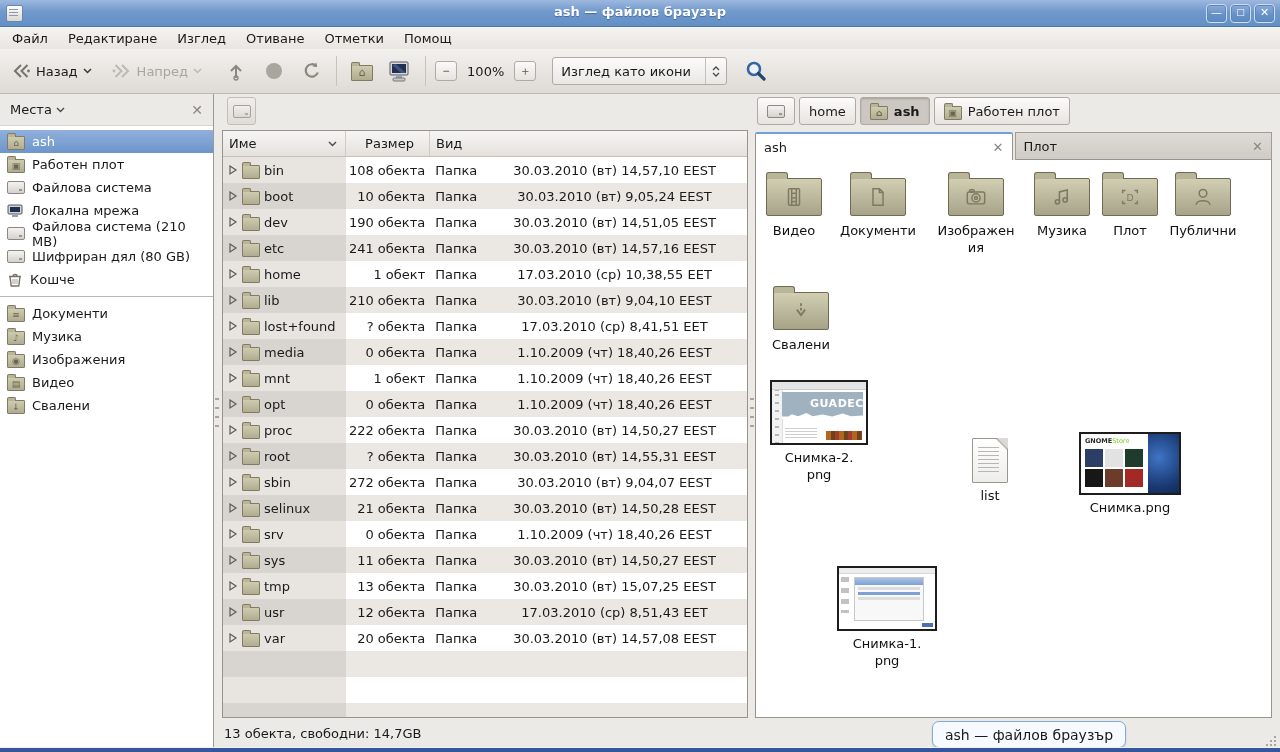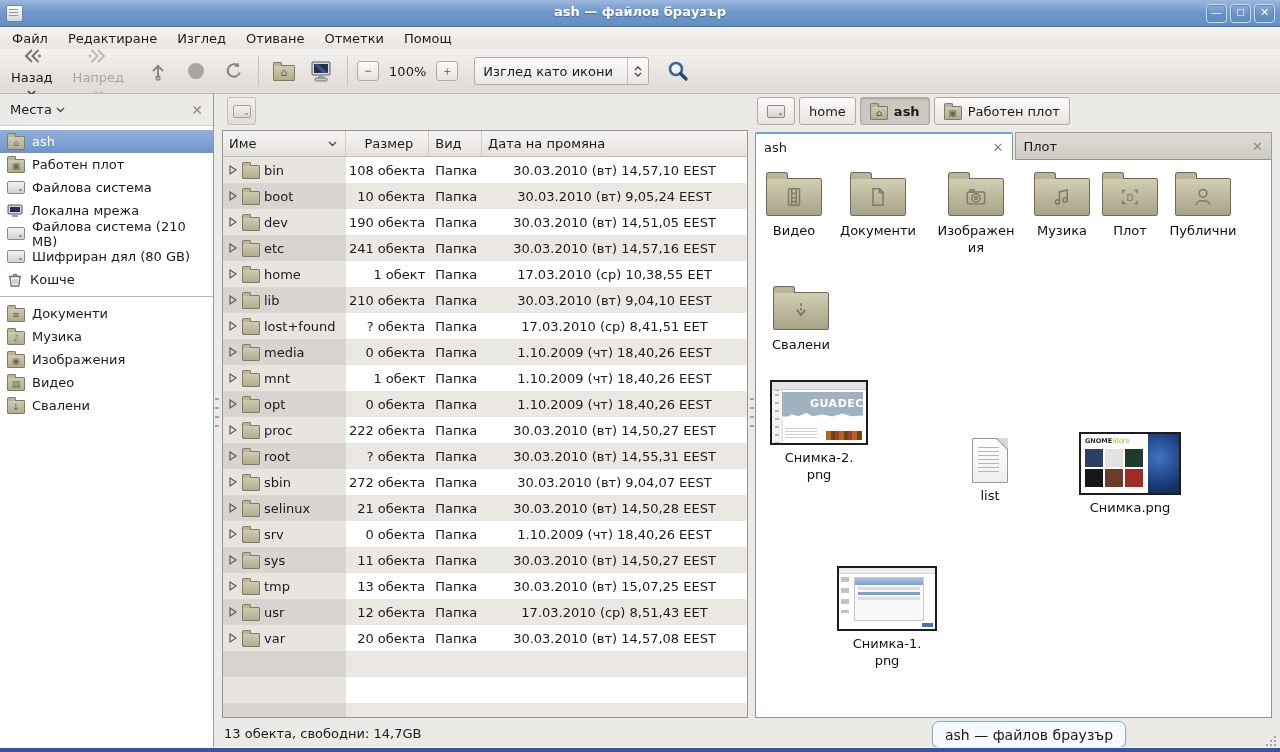--- a/index.html
+++ b/index.html
@@ -19,21 +19,21 @@
   .wbtn{width:19px;height:17px;border-radius:4px;border:1px solid #cddcf0;
     background:linear-gradient(#8cabd8,#6590c5 60%,#5e8ac0);color:#fff;font-size:11px;line-height:15px;
     text-align:center;box-shadow:inset 0 0 0 1px #5d86ba;}
   
   .menubar{position:absolute;left:0;top:27px;width:100%;height:22px;display:flex;align-items:center;
     background:linear-gradient(#f5f3f0,#e9e6e2);padding-left:2px;}
   .mitem{padding:2px 10px;}
   
   .toolbar{position:absolute;left:0;top:49px;width:100%;height:44px;display:flex;align-items:center;
     background:linear-gradient(#f3f1ee,#dedad5);border-bottom:1px solid #bcb8b2;}
-  .tbtn{display:flex;align-items:center;gap:5px;padding:5px 7px;border-radius:3px;flex-direction:column;}
+  .tbtn{display:flex;align-items:center;gap:5px;padding:5px 7px;border-radius:3px;}
   .tbtn .lbl{font-size:13px;}
   .dis{color:#a9a59f;}
   .tsep{width:1px;height:30px;background:#c6c2bc;margin:0 7px;}
   .zbtn{width:22px;height:20px;border:1px solid #b0aca5;border-radius:3px;background:linear-gradient(#fbfaf9,#e6e3de);
     font-size:12px;line-height:18px;text-align:center;color:#555;padding:0;margin:0 2px;}
   .zoomlevel{margin:0 8px;}
   .combo{display:flex;align-items:center;height:26px;margin-left:14px;border:1px solid #b0aca5;border-radius:3px;
     background:linear-gradient(#fcfbfa,#eae7e3);padding-left:8px;}
   .combo-label{padding-right:14px;}
   .combo-sep{width:1px;align-self:stretch;background:#c4c0ba;}
@@ -368,23 +368,20 @@
               <path d="M1 1 l3.5 3.5 L8 1" fill="none" stroke="#4a4a4a" stroke-width="1.4"></path>
             </svg>
           </span>
       </div>
       <div class="th c-size" style="justify-content:center;text-align:left;padding-left:8px">
           <span>Размер</span>
         </div>
       <div class="th c-type">
           <span>Вид</span>
         </div>
-      <div class="th c-date" style="justify-content:flex-start;text-align:left;padding-left:6px">
-          <span>Дата на промяна</span>
-        </div>
     </div>
     <div>
         <div class="trow r0">
           <div class="c-name">
             <span>
               <svg width="10" height="12">
                 <path d="M2 2 L8 6 L2 10 Z" fill="none" stroke="#5a5a5a" stroke-width="1.2"></path>
               </svg>
             </span>
             <span class="sf">

